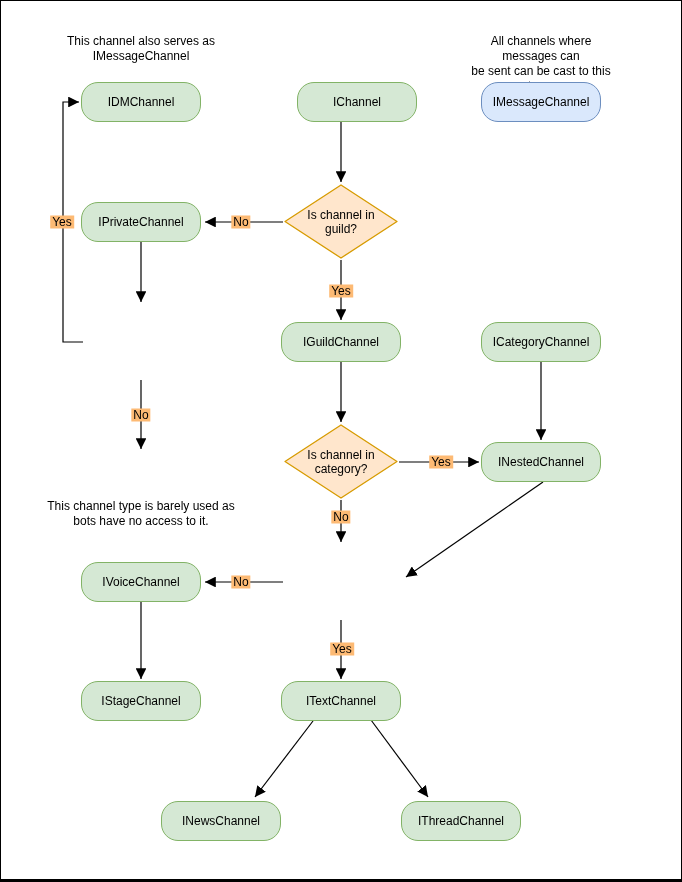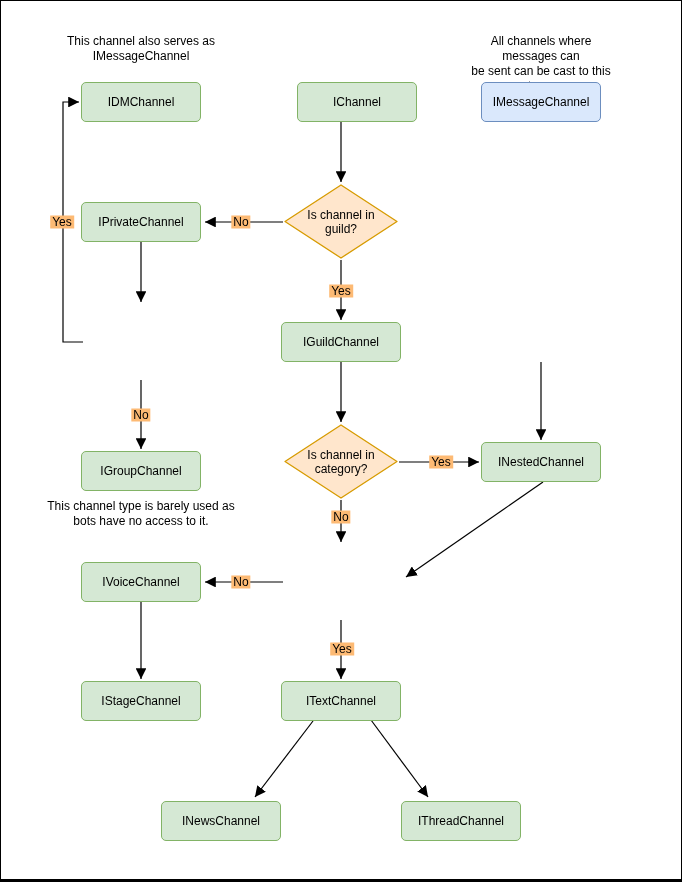--- a/index.html
+++ b/index.html
@@ -4,21 +4,21 @@
 <style>
   html,body { margin:0; padding:0; background:#fff; }
   .page {
     position:relative; width:682px; height:882px; box-sizing:border-box;
     background:#ffffff; border:1px solid #000; border-bottom:3px solid #000;
     overflow:hidden; font-family:"Liberation Sans", sans-serif; color:#000;
   }
   .edges { position:absolute; left:0; top:0; pointer-events:none; }
   .node {
     position:absolute; width:120px; height:40px; box-sizing:border-box;
-    background:#d5e8d4; border:1px solid #82b366; border-radius:5px;
+    background:#d5e8d4; border:1px solid #82b366; border-radius:17px;
     display:flex; align-items:center; justify-content:center;
     font-size:12px; text-align:center; white-space:pre-line;
   }
   .node-cast { background:#dae8fc; border-color:#6c8ebf; }
   .decision { position:absolute; width:114px; height:75px; }
   .decision svg { position:absolute; left:0; top:0; }
   .decision .dlabel {
     position:absolute; left:0; top:0; right:0; bottom:0;
     display:flex; align-items:center; justify-content:center;
     font-size:12px; text-align:center; white-space:pre-line;
@@ -68,21 +68,21 @@
   <div class="note" style="left:540px; top:33px;">All channels where messages can
 be sent can be cast to this type.</div>
   <div class="note" style="left:140px; top:498px;">This channel type is barely used as
 bots have no access to it.</div>
 
   <div class="node" style="left:80px; top:81px;">IDMChannel</div>
   <div class="node" style="left:296px; top:81px;">IChannel</div>
   <div class="node node-cast" style="left:480px; top:81px;">IMessageChannel</div>
   <div class="node" style="left:80px; top:201px;">IPrivateChannel</div>
   <div class="node" style="left:280px; top:321px;">IGuildChannel</div>
-  <div class="node" style="left:80px; top:450px;">IGroupChannel</div>
+  <div class="node" style="left:480px; top:321px;">ICategoryChannel</div>
   <div class="node" style="left:480px; top:441px;">INestedChannel</div>
   <div class="node" style="left:80px; top:561px;">IVoiceChannel</div>
   <div class="node" style="left:80px; top:680px;">IStageChannel</div>
   <div class="node" style="left:280px; top:680px;">ITextChannel</div>
   <div class="node" style="left:160px; top:800px;">INewsChannel</div>
   <div class="node" style="left:400px; top:800px;">IThreadChannel</div>
 
   <div class="decision" style="left:283px; top:183px;">
     <svg width="114" height="75">
       <polygon points="57,1 113,37.5 57,74 1,37.5" fill="#ffe6cc" stroke="#d79b00" stroke-width="1.3" stroke-linejoin="round"></polygon>

